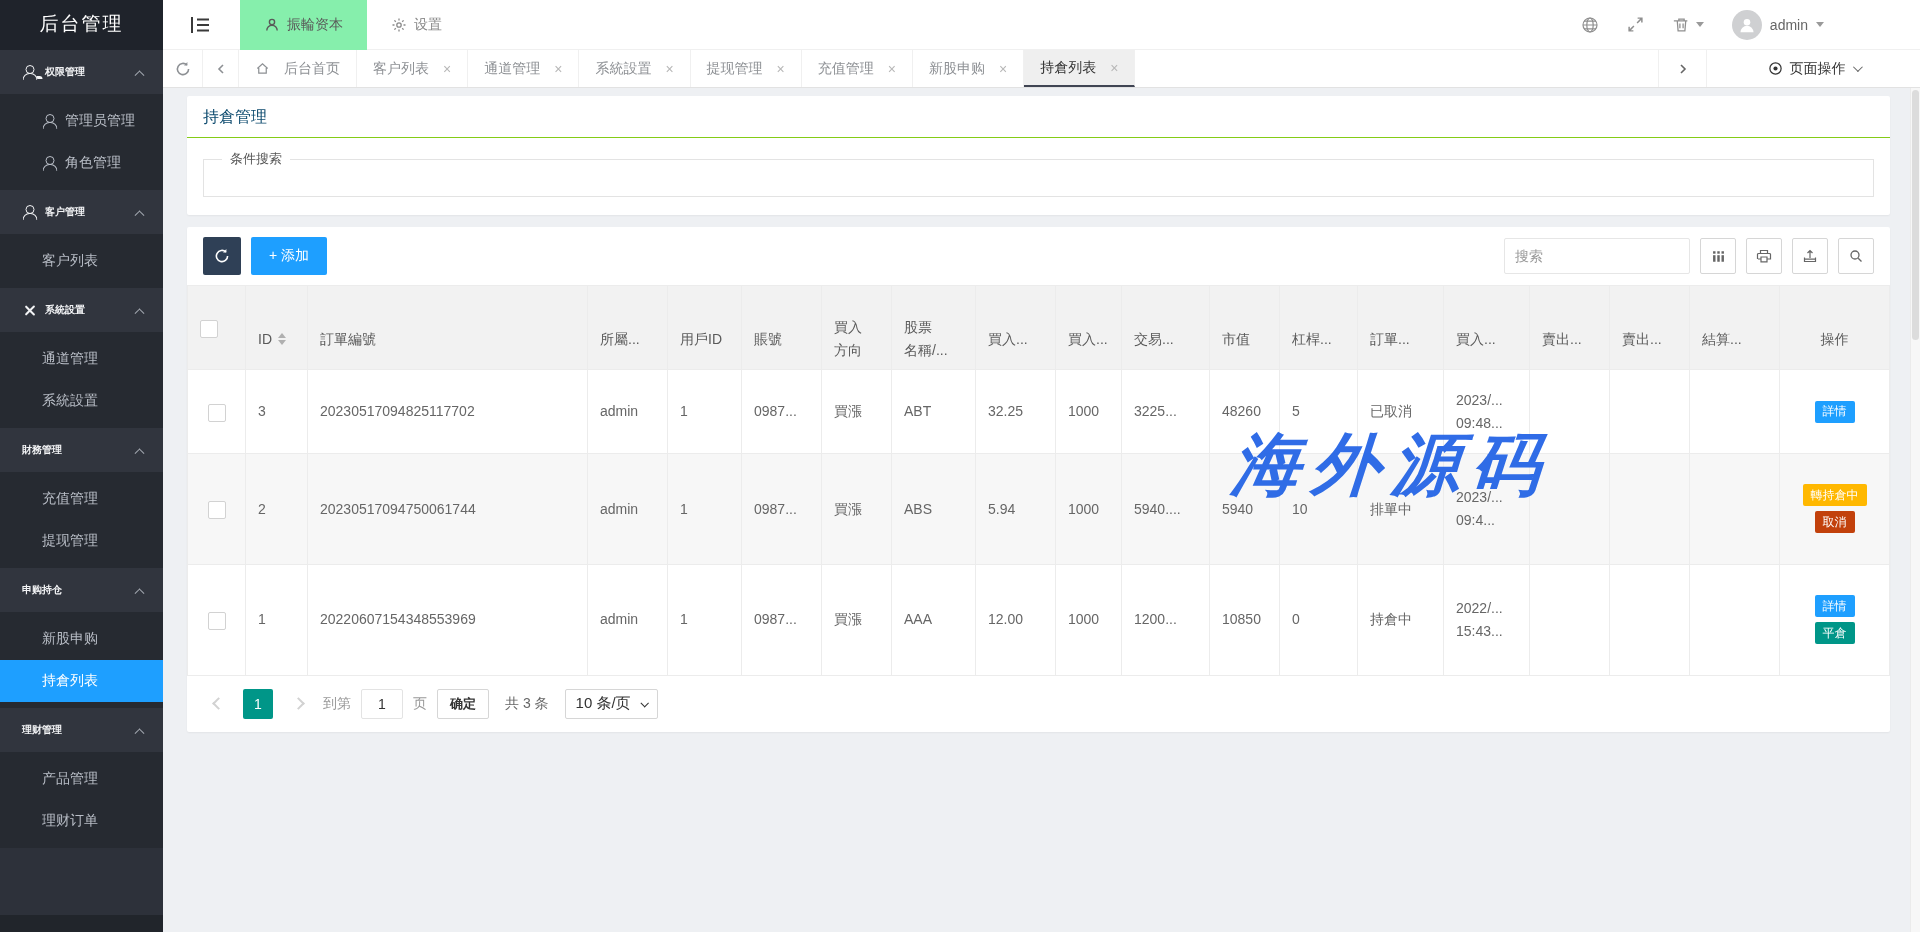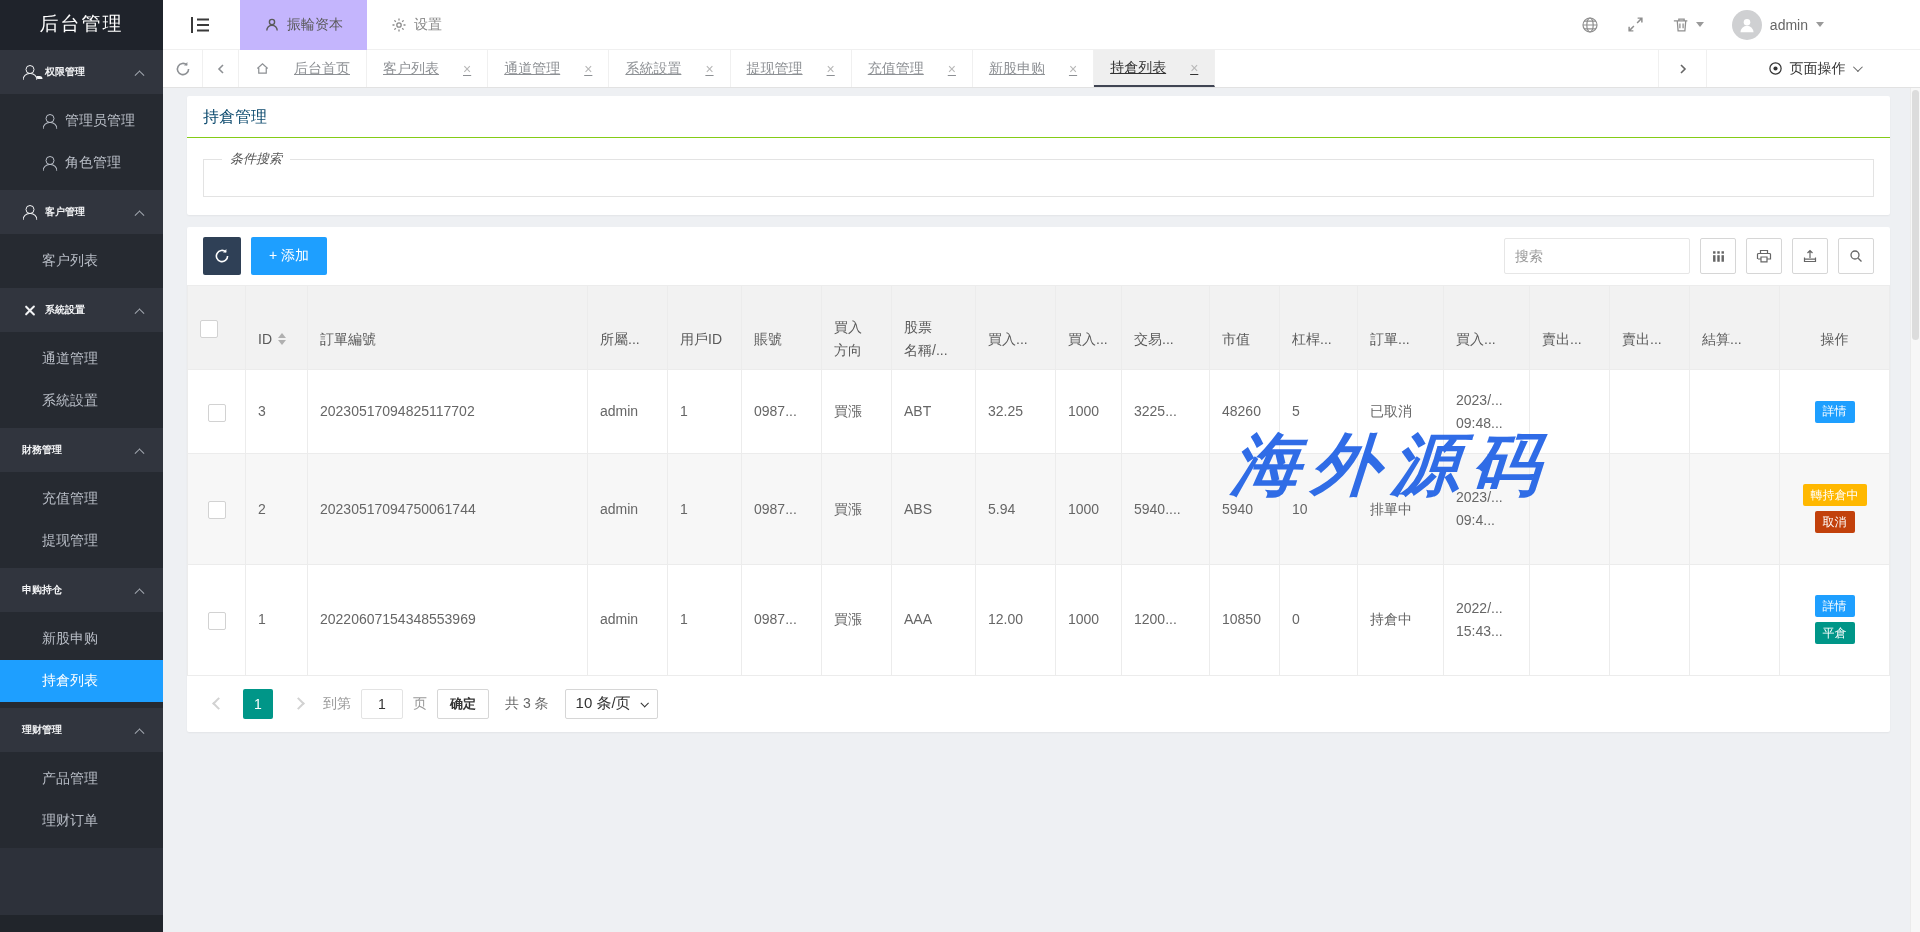--- a/index.html
+++ b/index.html
@@ -38,63 +38,63 @@
              transform:rotate(45deg) translate(2px,2px); margin-left:auto; margin-right:20px; }
 
   
   .main { margin-left:163px; height:100%; display:flex; flex-direction:column; }
 
   
   .topbar { height:50px; background:#fff; display:flex; align-items:center; border-bottom:1px solid #f0f0f0; flex:none; }
   .hamburger { margin-left:27px; width:20px; height:18px; cursor:pointer; color:#3a3a3a; display:flex; align-items:center; }
   .app-tabs { margin-left:30px; display:flex; height:50px; }
   .app-tab { height:50px; display:flex; align-items:center; gap:7px; padding:0 24px; color:#8a8a8a; cursor:pointer; }
-  .app-tab.active { background:#c4b5fd; color:#595959; }
+  .app-tab.active { background:#86efac; color:#595959; }
   .app-tab .ic { display:none; width:16px; height:16px; }
   .app-tab[data-icon="user-icon"] .ic-user { display:inline-flex; }
   .app-tab[data-icon="gear-icon"] .ic-gear { display:inline-flex; }
   .topbar-right { margin-left:auto; display:flex; align-items:center; gap:28px; padding-right:96px; color:#8f8f8f; }
   .tb-ic { width:18px; height:18px; display:inline-flex; cursor:pointer; color:#8f8f8f; }
   .trash-wrap { display:flex; align-items:center; gap:5px; cursor:pointer; }
   .caret { width:0; height:0; border-left:4px solid transparent; border-right:4px solid transparent;
            border-top:5px solid #9a9a9a; }
   .user-wrap { display:flex; align-items:center; gap:8px; cursor:pointer; }
   .avatar { width:30px; height:30px; border-radius:50%; background:#cfd0d2; display:flex; align-items:center;
             justify-content:center; overflow:hidden; }
   .username { color:#666; }
 
   
   .tabsbar { height:38px; background:#fff; border-bottom:1px solid #e2e2e2; display:flex; align-items:stretch; flex:none; }
   .tbar-cell { display:flex; align-items:center; justify-content:center; border-right:1px solid #f0f0f0;
                cursor:pointer; color:#8d9094; }
   .tbar-refresh { width:40px; }
   .tbar-left { width:36px; }
   .tabs { display:flex; align-items:stretch; }
-  .tab { display:flex; align-items:center; padding:0 16px; gap:24px; border-right:1px solid #f0f0f0;
-         color:#8d9094; cursor:pointer; position:relative;text-decoration:underline; }
+  .tab { display:flex; align-items:center; padding:0 16px; gap:14px; border-right:1px solid #f0f0f0;
+         color:#8d9094; cursor:pointer; position:relative; }
   .tab.active { background:#efefef; color:#333; border-bottom:2px solid #404553; }
   .home-ic { display:none; width:15px; height:15px; }
   .home-ic[data-on] { display:inline-flex; }
   .tab-x { display:none; color:#b7b7b7; font-size:14px; line-height:1; cursor:pointer; }
   .tab-x[data-on] { display:inline; }
   .tabs-right { margin-left:auto; display:flex; }
   .tbar-right { width:48px; border-right:none; border-left:1px solid #f0f0f0; color:#666; }
   .page-ops { width:214px; border-left:1px solid #f0f0f0; display:flex; align-items:center; justify-content:center;
               gap:7px; color:#333; cursor:pointer; }
   .chev-down { width:7px; height:7px; border-right:1.5px solid #666; border-bottom:1.5px solid #666;
                transform:rotate(45deg) translateY(-2px); }
 
   
   .content { flex:1; padding:8px 30px 0 24px; overflow:hidden; }
   .card { background:#fff; border-radius:2px; box-shadow:0 1px 2px rgba(0,0,0,.05); }
   .card-title { height:42px; line-height:42px; padding:0 16px; color:#0c4a6e; font-size:16px;
                 border-bottom:1px solid #84cc16; }
   .search-zone { padding:12px 16px 18px; }
   fieldset { border:1px solid #e3e3e3; padding:14px 16px; }
-  legend { font-size:13px; color:#555; padding:0 8px; margin-left:2px;font-style:italic; }
+  legend { font-size:13px; color:#555; padding:0 8px; margin-left:2px; }
   .filters { display:flex; align-items:center; }
   .fgroup { display:flex; border:1px solid #e6e6e6; background:#fff; margin-right:34px; height:38px; }
   .flabel { background:#fafafa; border-right:1px solid #e6e6e6; line-height:36px; padding:0 12px;
             color:#333; white-space:nowrap; }
   .finput { border:none; outline:none; width:152px; padding:0 12px; font-size:14px; color:#333;
             font-family:inherit; }
   .finput::placeholder { color:#aaa; }
   .btn { border:none; border-radius:2px; cursor:pointer; font-family:inherit; font-size:14px; }
   .btn-search { background:#1E9FFF; color:#fff; height:38px; width:76px; margin-left:90px; }
   .btn-reset { background:#fff; color:#555; height:38px; width:76px; margin-left:28px; border:1px solid #d2d2d2; }

